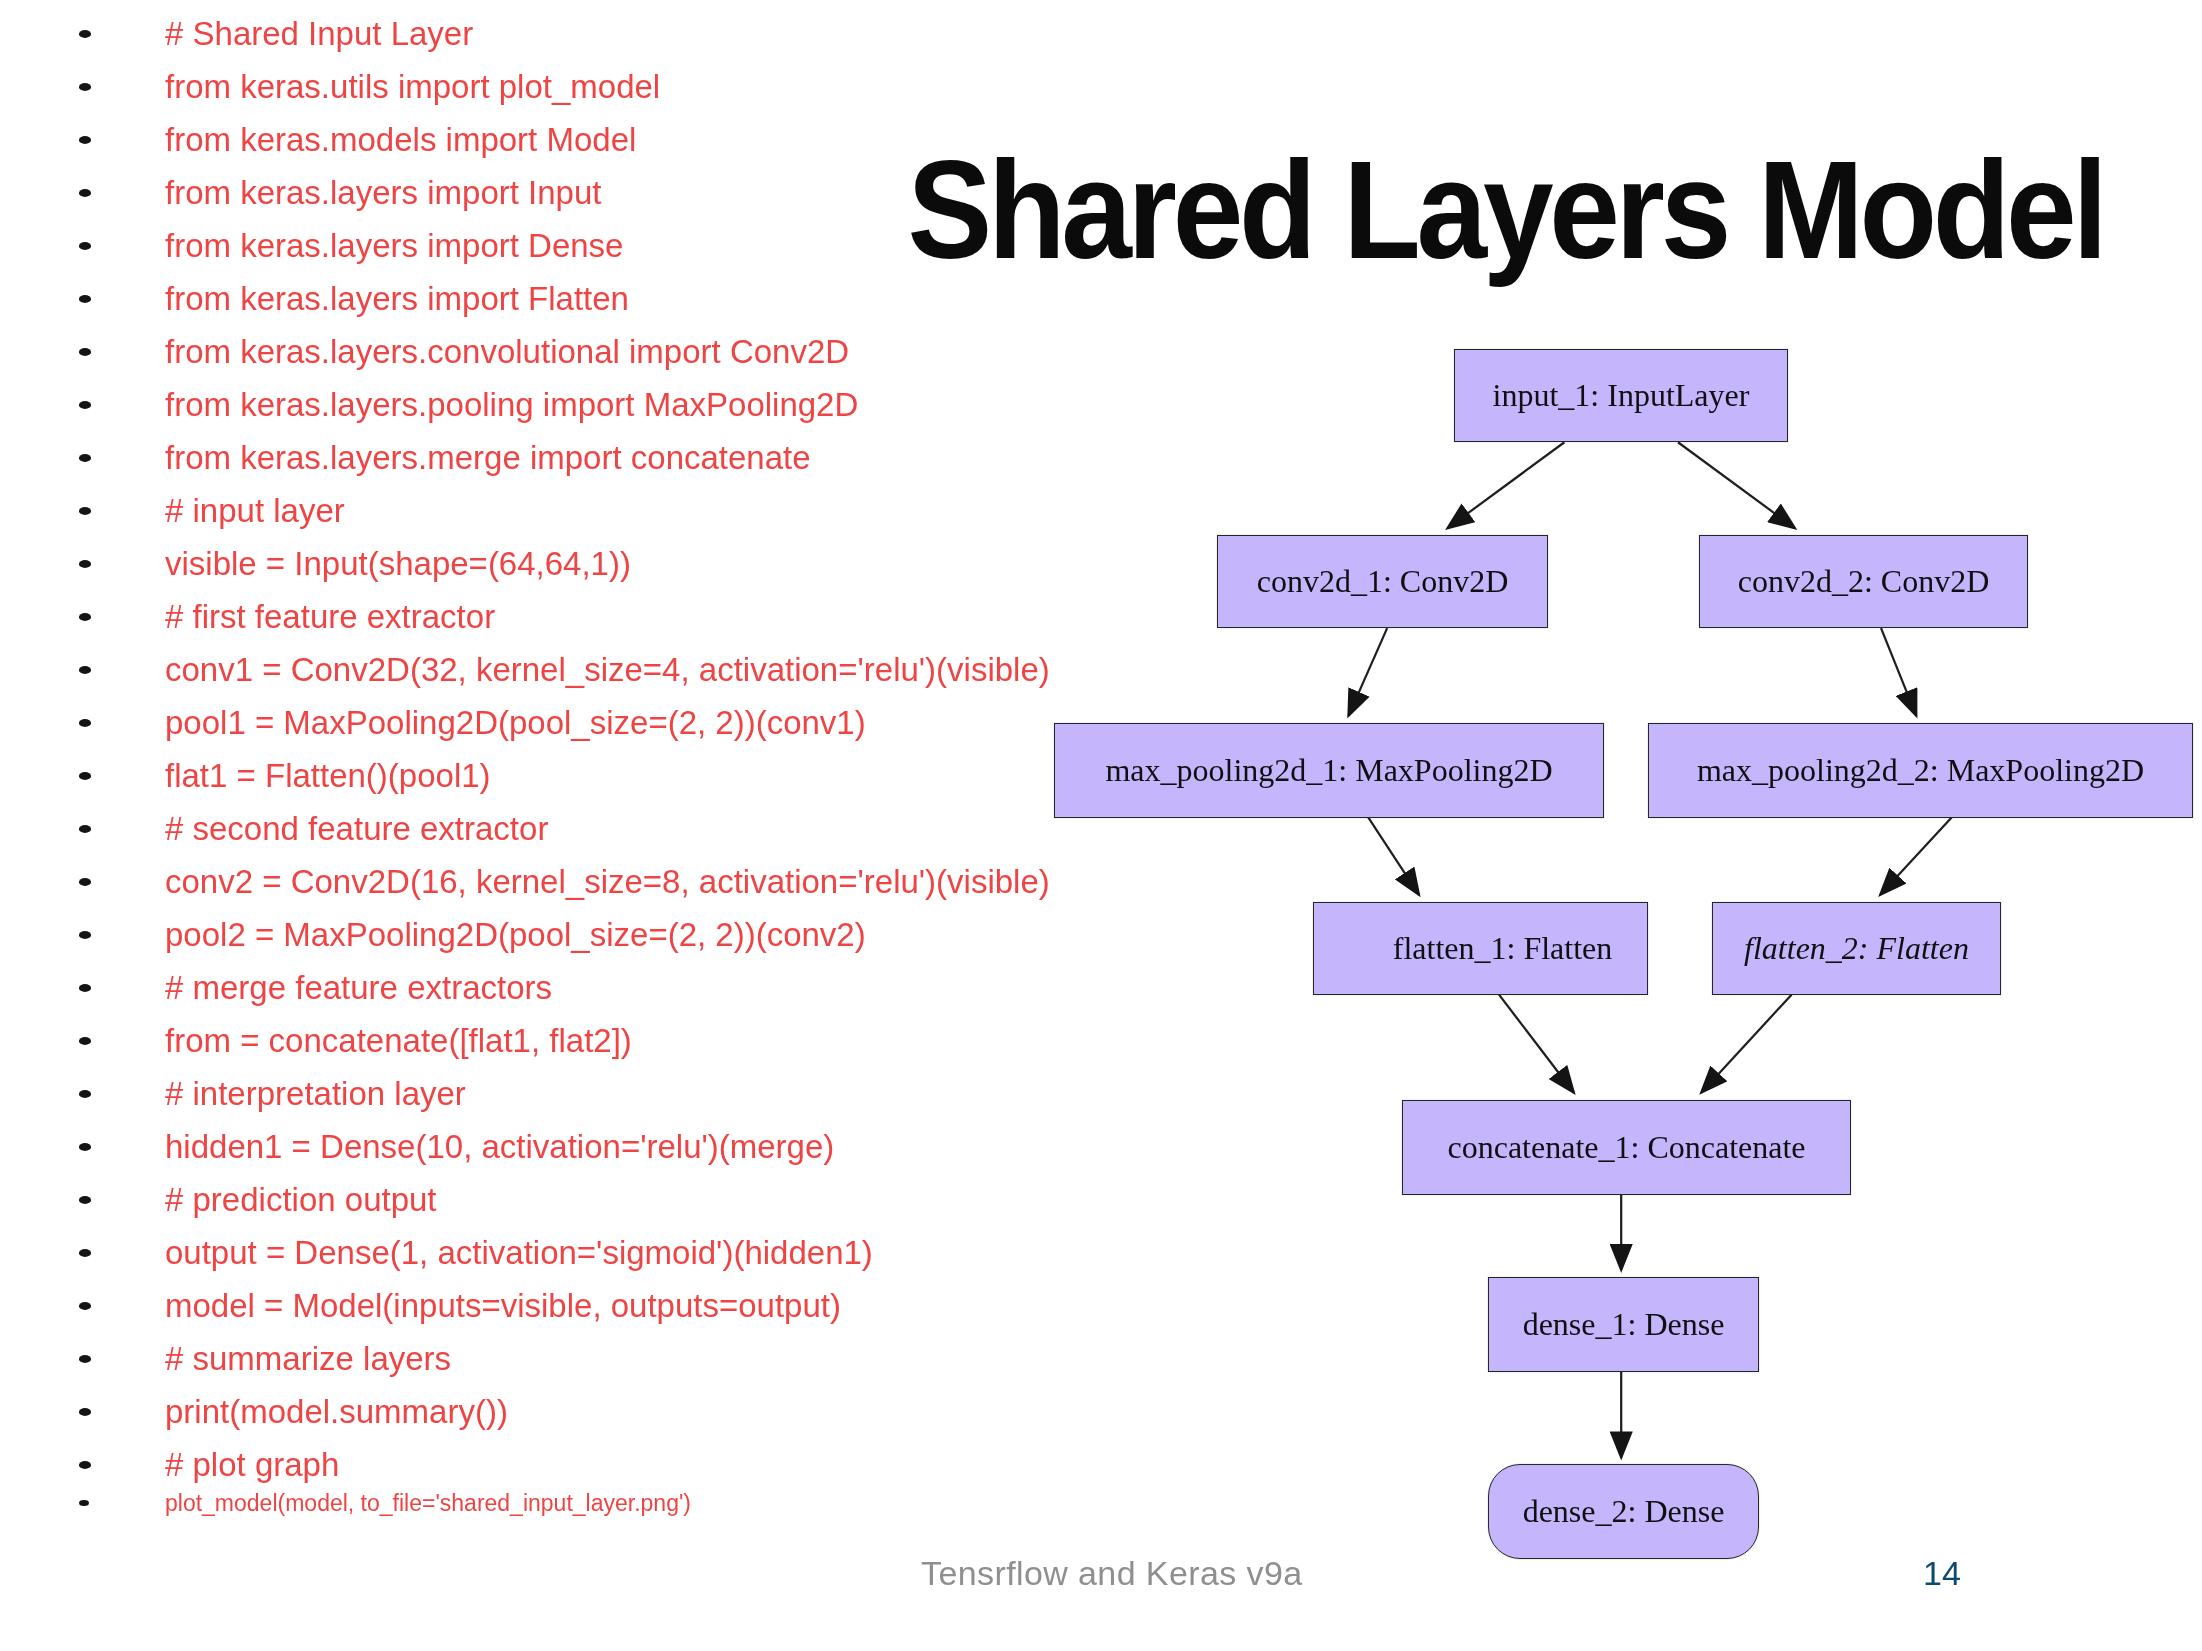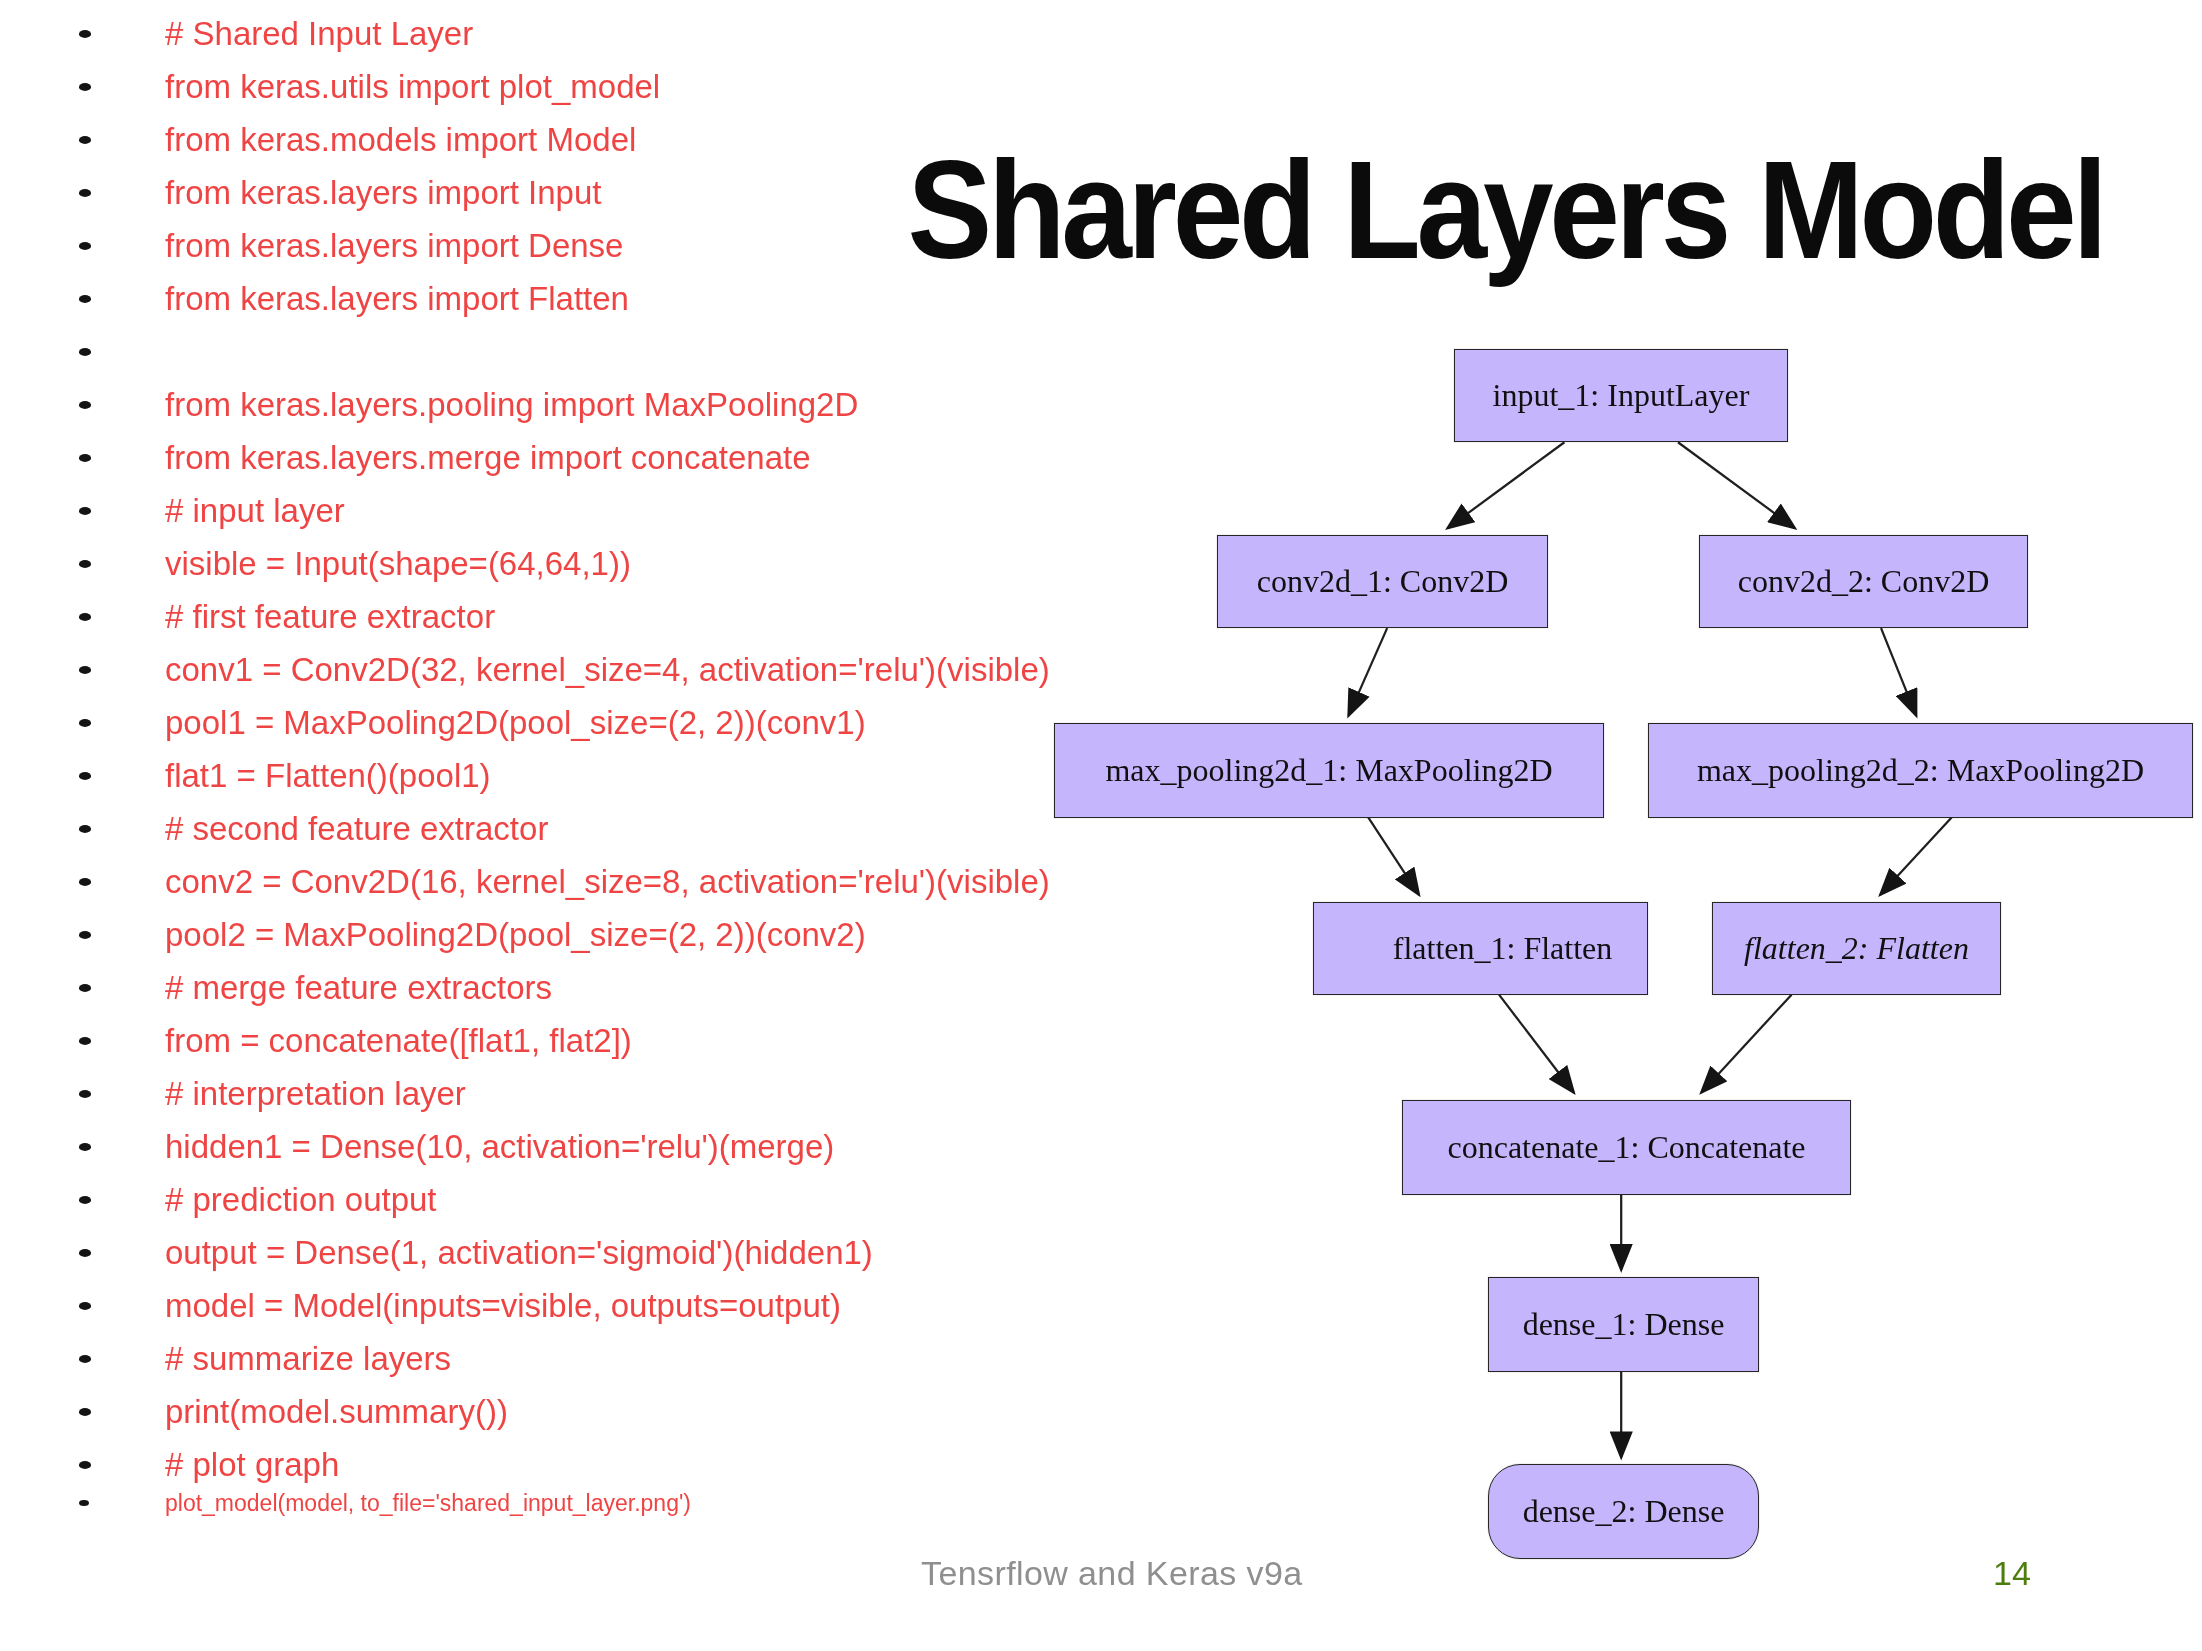--- a/index.html
+++ b/index.html
@@ -65,37 +65,37 @@
   .n-concat       {left:1402px;top:1100px;width:447px;height:93px;}
   .n-dense1       {left:1488px;top:1277px;width:269px;height:93px;}
   .n-dense2       {left:1488px;top:1464px;width:269px;height:93px;border-radius:32px;}
 
   
   .footer{
     position:absolute;left:921px;top:1554px;
     font-size:34px;color:#8f8f8f;letter-spacing:0.4px;
   }
   .page-number{
-    position:absolute;left:1993px;top:1554px;
-    font-size:34px;color:#4d7c0f;
+    position:absolute;left:1923px;top:1554px;
+    font-size:34px;color:#0c4a6e;
   }
 </style>
 </head>
 <body>
 
 <div class="slide">
 
   <div class="code-panel">
     <div class="code-line"><span class="dot"></span><span># Shared Input Layer</span></div>
     <div class="code-line"><span class="dot"></span><span>from keras.utils import plot_model</span></div>
     <div class="code-line"><span class="dot"></span><span>from keras.models import Model</span></div>
     <div class="code-line"><span class="dot"></span><span>from keras.layers import Input</span></div>
     <div class="code-line"><span class="dot"></span><span>from keras.layers import Dense</span></div>
     <div class="code-line"><span class="dot"></span><span>from keras.layers import Flatten</span></div>
-    <div class="code-line"><span class="dot"></span></div>
+    <div class="code-line"><span class="dot"></span><span>from keras.layers.convolutional import Conv2D</span></div>
     <div class="code-line"><span class="dot"></span><span>from keras.layers.pooling import MaxPooling2D</span></div>
     <div class="code-line"><span class="dot"></span><span>from keras.layers.merge import concatenate</span></div>
     <div class="code-line"><span class="dot"></span><span># input layer</span></div>
     <div class="code-line"><span class="dot"></span><span>visible = Input(shape=(64,64,1))</span></div>
     <div class="code-line"><span class="dot"></span><span># first feature extractor</span></div>
     <div class="code-line"><span class="dot"></span><span>conv1 = Conv2D(32, kernel_size=4, activation='relu')(visible)</span></div>
     <div class="code-line"><span class="dot"></span><span>pool1 = MaxPooling2D(pool_size=(2, 2))(conv1)</span></div>
     <div class="code-line"><span class="dot"></span><span>flat1 = Flatten()(pool1)</span></div>
     <div class="code-line"><span class="dot"></span><span># second feature extractor</span></div>
     <div class="code-line"><span class="dot"></span><span>conv2 = Conv2D(16, kernel_size=8, activation='relu')(visible)</span></div>

